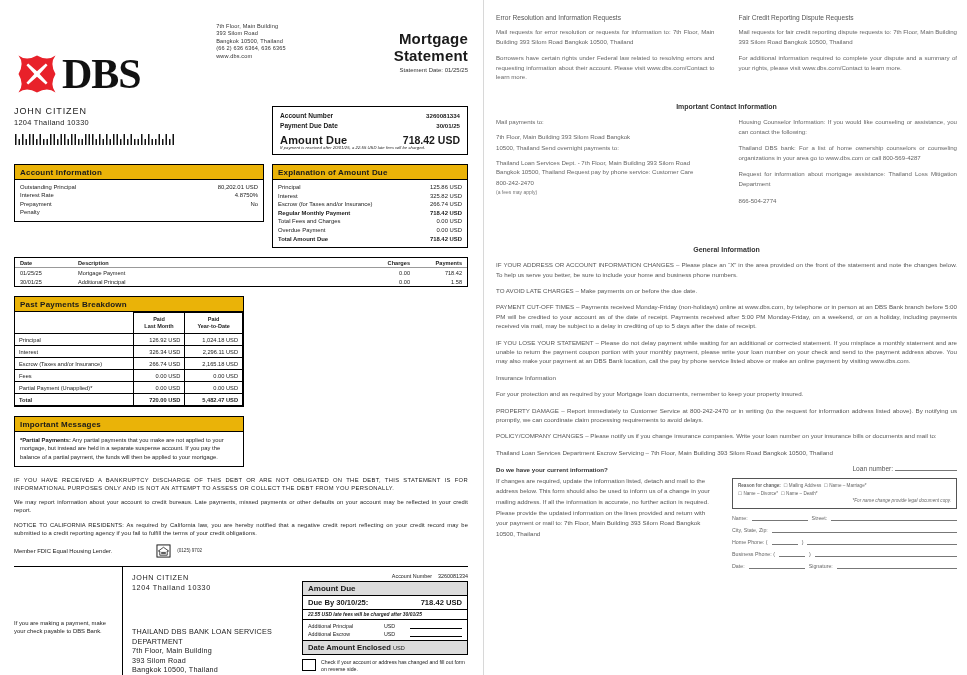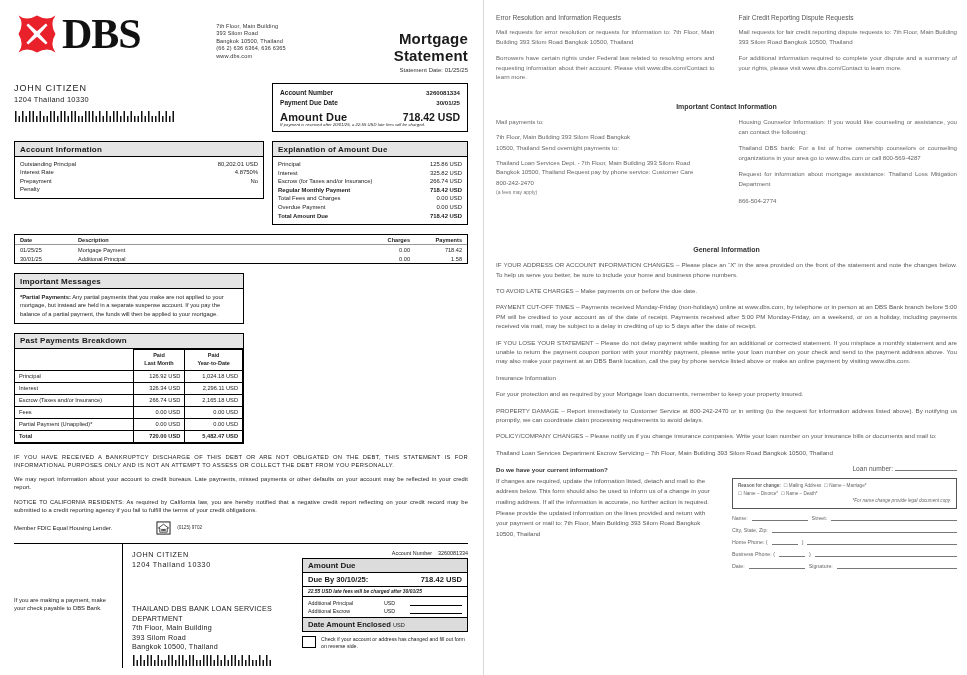--- a/index.html
+++ b/index.html
@@ -12,21 +12,21 @@
     overflow: hidden;
     position: relative;
   }
   .page { position:absolute; top:0; }
   .page-left  { left:0;   width:482px; height:675px; padding:12px 14px 0 14px; }
   .page-right { left:490px; width:477px; height:675px; padding:14px 10px 0 6px; }
   .page-divider { position:absolute; left:483px; top:0; width:1px; height:675px; background:#d8d8d8; }
 
   
   .hdr { display:flex; align-items:flex-start; }
-  .logo-wrap { display:flex; align-items:center; width:215px; }
+  .logo-wrap { display:flex; align-items:center; width:215px;margin-top:40px; }
   .dbs-mark { width:46px; height:44px; flex:0 0 auto; }
   .dbs-word {
     font-family:"Liberation Serif", serif; font-weight:bold;
     font-size:42px; letter-spacing:-1px; line-height:44px; margin-left:2px; color:#111;
   }
   .bank-addr { font-size:5.6px; line-height:7.4px; color:#333; padding-top:11px; width:120px; letter-spacing:.15px; }
   .stmt-title { margin-left:auto; text-align:right; padding-top:18px; }
   .stmt-title .t1 { font-size:15px; font-weight:bold; letter-spacing:.2px; }
   .stmt-title .t2 { font-size:6px; margin-top:3px; color:#333; }
 
@@ -44,21 +44,21 @@
   .acctline { display:flex; justify-content:space-between; font-size:6.6px; font-weight:bold; line-height:10px; }
   .acctline .v { font-weight:bold; font-size:6.1px; }
   .amtdue-row { display:flex; justify-content:space-between; align-items:baseline; margin-top:3px; }
   .amtdue-row .l { font-size:11px; font-weight:bold; letter-spacing:.2px; }
   .amtdue-row .r { font-size:10.5px; font-weight:bold; }
   .amtdue-note { font-size:4.2px; font-style:italic; color:#222; margin-top:-1px; letter-spacing:.05px; }
 
   
   .panel { border:1.1px solid #000; margin-top:9px; }
   .panel-head {
-    background:#e5e5e5; border-bottom:1.1px solid #000;
+    background:#eab308; border-bottom:1.1px solid #000;
     font-size:8px; font-weight:bold; padding:2.5px 5px; letter-spacing:.2px;
   }
   .panel-body { padding:3px 5px 4px 5px; }
   .kv { display:flex; justify-content:space-between; font-size:5.9px; line-height:8.4px; color:#222; }
 
   .two-col { display:flex; gap:8px; align-items:flex-start; }
   .col-left  { width:250px; }
   .col-right { width:196px; margin-left:auto; }
 
   
@@ -328,27 +328,20 @@
     <div class="txn-row">
       <span class="c-date">30/01/25</span>
       <span class="c-desc">Additional Principal</span>
       <span class="c-chg">0.00</span>
       <span class="c-pay">1.58</span>
     </div>
   </div>
 
   <div style="width:230px;">
     <div class="panel">
-      <div class="panel-head">Important Messages</div>
-      <div class="msg-body">
-        <b>*Partial Payments:</b><span>  Any partial payments that you make are not applied to your mortgage, but instead are held in a separate suspense account. If you pay the balance of a partial payment, the funds will then be applied to your mortgage.</span>
-      </div>
-    </div>
-
-    <div class="panel">
       <div class="panel-head">Past Payments Breakdown</div>
       <table class="ppt">
         <tbody>
             <tr>
           <th class="blank"></th>
           <th><span style="white-space:pre-line">Paid
 Last Month</span></th>
           <th><span style="white-space:pre-line">Paid
 Year-to-Date</span></th>
         </tr>
@@ -377,20 +370,27 @@
           <td class="num">0.00 USD</td>
           <td class="num">0.00 USD</td>
         </tr>
         <tr class="total">
           <td class="lbl">Total</td>
           <td class="num">720.00 USD</td>
           <td class="num">5,482.47 USD</td>
         </tr>
       </tbody>
         </table>
+    </div>
+
+    <div class="panel">
+      <div class="panel-head">Important Messages</div>
+      <div class="msg-body">
+        <b>*Partial Payments:</b><span>  Any partial payments that you make are not applied to your mortgage, but instead are held in a separate suspense account. If you pay the balance of a partial payment, the funds will then be applied to your mortgage.</span>
+      </div>
     </div>
   </div>
 
   <div class="legal caps">IF YOU HAVE RECEIVED A BANKRUPTCY DISCHARGE OF THIS DEBT OR ARE NOT OBLIGATED ON THE DEBT, THIS STATEMENT IS FOR INFORMATIONAL PURPOSES ONLY AND IS NOT AN ATTEMPT TO ASSESS OR COLLECT THE DEBT FROM YOU PERSONALLY.</div>
   <div class="legal">We may report information about your account to credit bureaus.  Late payments, missed payments or other defaults on your account may be reflected in your credit report.</div>
   <div class="legal">NOTICE TO CALIFORNIA RESIDENTS: As required by California law, you are hereby notified that a negative credit report reflecting on your credit record may be submitted to a credit reporting agency if you fail to fulfill the terms of your credit obligations.</div>
 
   <div class="fdic">
     <span>Member FDIC Equal Housing Lender.</span>
     <span style="display:flex; align-items:center; gap:6px;">

